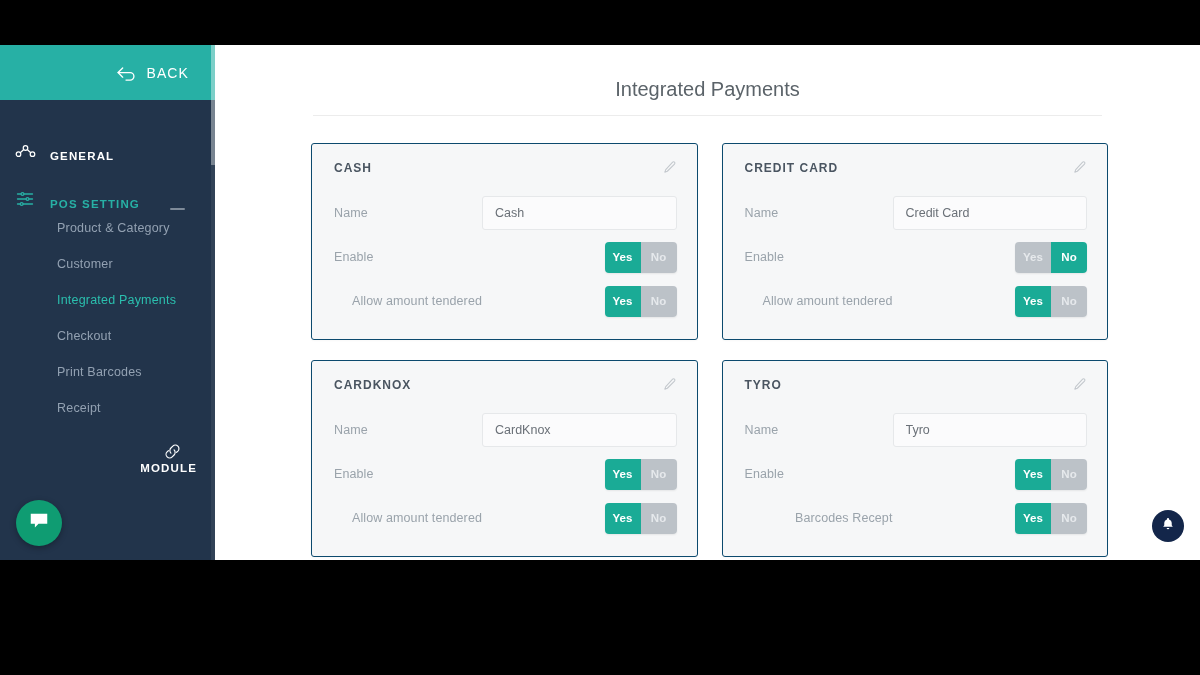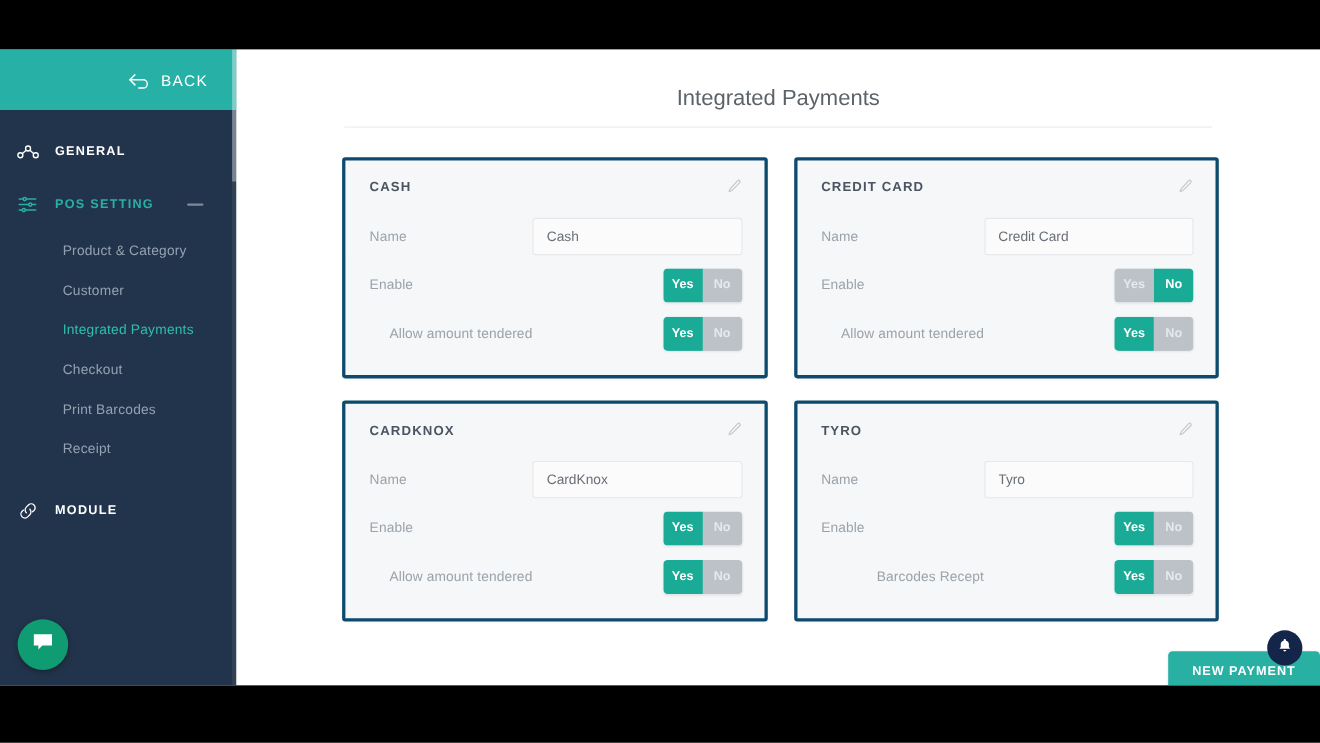--- a/index.html
+++ b/index.html
@@ -7,21 +7,21 @@
   html, body {
     width: 1200px; height: 675px;
     background: #000000;
     font-family: "Liberation Sans", sans-serif;
     overflow: hidden;
   }
 
   #app {
     position: absolute;
     left: 0; top: 45px;
-    width: 1200px; height: 578px;
+    width: 1200px; height: 515px;
     background: #ffffff;
     display: flex;
     overflow: hidden;
   }
 
   
   .sidebar {
     width: 215px;
     flex: 0 0 215px;
     background: #22344b;
@@ -43,21 +43,21 @@
     color: #ffffff;
     font-size: 14px;
     letter-spacing: 1.1px;
     font-weight: 400;
   }
 
   .nav { padding-top: 14px; }
 
   .nav-group {
     display: flex;
-    align-items: center;
+    align-items: flex-end;
     padding: 0 18px 0 14px;
     height: 48px;
     cursor: pointer;
     position: relative;
   }
   .nav-group .ico {
     width: 22px; height: 22px;
     flex: 0 0 22px;
     display: flex; align-items: center; justify-content: center;
     margin-right: 14px;
@@ -138,21 +138,21 @@
 
   .cards {
     display: grid;
     grid-template-columns: 1fr 1fr;
     gap: 20px 24px;
     padding: 27px 92px 0 96px;
   }
 
   .card {
     background: #f6f7f8;
-    border: 3px solid #0c4a6e;
+    border: 1px solid #0c4a6e;
     border-radius: 3px;
     padding: 16px 20px 20px 22px;
     box-shadow: 0 1px 2px rgba(0,0,0,.03);
   }
   .card-head {
     display: flex;
     align-items: center;
     justify-content: space-between;
     margin-bottom: 20px;
   }
@@ -306,21 +306,21 @@
         </div>
         <div class="sub-item">
           <span>Print Barcodes</span>
         </div>
         <div class="sub-item">
           <span>Receipt</span>
         </div>
       </div>
 
 
-      <div class="nav-group" style="margin-top:14px;">
+      <div class="nav-group" style="margin-top:14px;flex-direction:column;">
         <span class="ico">
           <svg viewBox="0 0 24 24" width="19" height="19" fill="none" stroke="#ffffff" stroke-width="1.5" stroke-linecap="round">
             <path d="M10 14 a4.5 4.5 0 0 1 0-6.4 l2.4-2.4 a4.5 4.5 0 0 1 6.4 6.4 L17.2 13"></path>
             <path d="M14 10 a4.5 4.5 0 0 1 0 6.4 l-2.4 2.4 a4.5 4.5 0 0 1-6.4-6.4 L6.8 11"></path>
           </svg>
         </span>
         <span class="glabel">MODULE</span>
       </div>
 
     </div>

